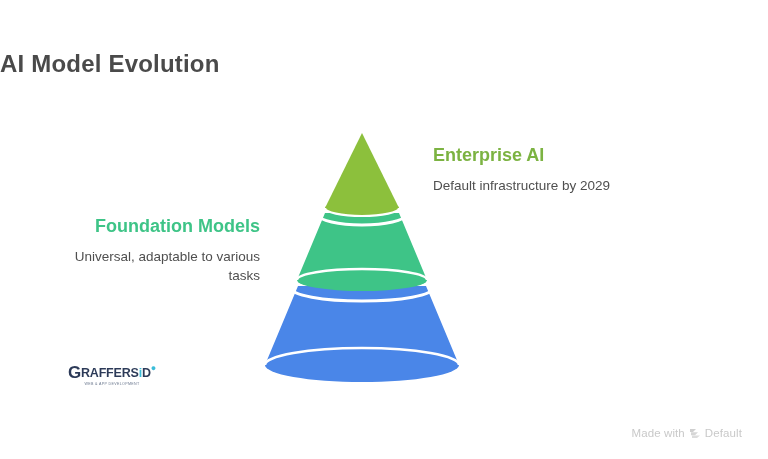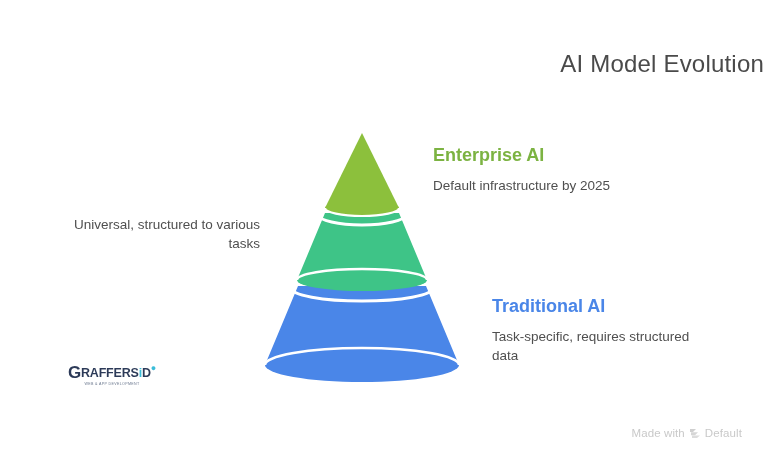--- a/index.html
+++ b/index.html
@@ -21,23 +21,23 @@
     inset: 0;
     background: #ffffff;
   }
 
   
   #page-title {
     position: absolute;
     left: 0;
     top: 50px;
     width: 764px;
-    text-align: right;
+    text-align: left;
     font-size: 24px;
-    font-weight: normal;
+    font-weight: bold;
     color: #4a4a4a;
     letter-spacing: 0.2px;
   }
 
   
   #cone-graphic {
     position: absolute;
     left: 255px;
     top: 120px;
     width: 220px;
@@ -196,31 +196,28 @@
 
         <path d="M 70 88 A 37 8 0 0 0 144 88" fill="none" stroke="#ffffff" stroke-width="2.2"></path>
 
         <path d="M 64 95 A 43 10 0 0 0 150 95" fill="none" stroke="#ffffff" stroke-width="3"></path>
       </g>
     </svg>
   </div>
 
   <div class="label-block" id="label-enterprise">
     <div class="label-heading">Enterprise AI</div>
-    <div class="label-desc">Default infrastructure by 2025</div>
+    <div class="label-desc">Default infrastructure by 2029</div>
   </div>
 
   <div class="label-block" id="label-foundation">
-    <div class="label-desc">Universal, structured to various tasks</div>
-  </div>
-
-  <div class="label-block" id="label-traditional">
-    <div class="label-heading">Traditional AI</div>
-    <div class="label-desc">Task-specific, requires structured data</div>
-  </div>
+    <div class="label-heading">Foundation Models</div>
+    <div class="label-desc">Universal, adaptable to various tasks</div>
+  </div>
+
 
   <div id="brand-logo">
     <div id="brand-logo-wordmark">
       <span class="big-g">G</span>
         <span>RAFFERS</span>
         <span class="lower-i">i</span>
         <span class="cap-d">D</span>
         <span class="dot">●</span>
     </div>
     <div id="brand-logo-tagline">WEB &amp; APP DEVELOPMENT</div>

